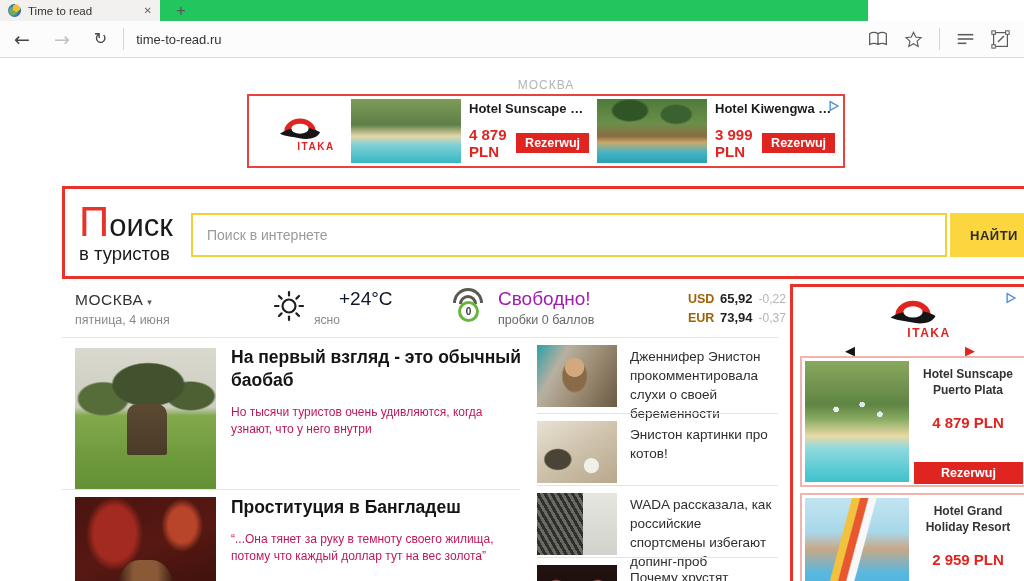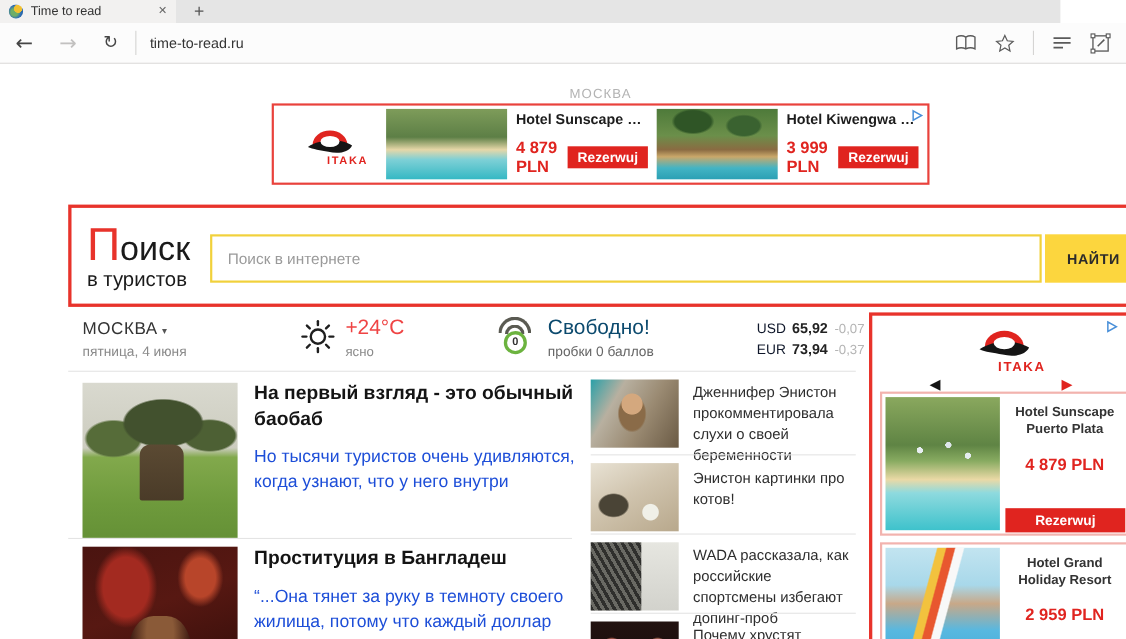--- a/index.html
+++ b/index.html
@@ -1,20 +1,20 @@
 <!DOCTYPE html>
 <html><head>
 <meta charset="utf-8">
 <style>
   html,body{margin:0;padding:0;background:#ffffff;}
   .screen{position:relative;width:1024px;height:581px;overflow:hidden;background:#ffffff;
           font-family:"Liberation Sans","DejaVu Sans",sans-serif;}
 
   
-  .tabbar{position:absolute;left:0;top:0;width:964px;height:21px;background:#e5e5e5;}
+  .tabbar{position:absolute;left:0;top:0;width:868px;height:21px;background:#22c55e;}
   .tab{position:absolute;left:0;top:0;width:160px;height:21px;background:#f2f1f0;
        display:flex;align-items:center;padding:0 8px;box-sizing:border-box;}
   .favicon{width:13px;height:13px;border-radius:50%;margin-right:7px;flex:0 0 13px;
            background:radial-gradient(circle 4px at 65% 30%,#f0c030 0 90%,transparent),
                       radial-gradient(circle at 40% 55%,#6fae67 0 30%,#2f6fb5 55%,#1c4a85);}
   .tab-title{flex:1;font-size:11.5px;color:#333;white-space:nowrap;overflow:hidden;}
   .tab-close{font-size:10px;color:#666;margin-left:6px;font-family:"DejaVu Sans",sans-serif;}
   .newtab{position:absolute;left:163px;top:0;width:36px;height:21px;display:flex;align-items:center;
           justify-content:center;font-size:16px;color:#555;}
   .navbar{position:absolute;left:0;top:21px;width:1024px;height:37px;background:#fcfcfc;
@@ -62,47 +62,47 @@
          font-weight:bold;font-size:13px;color:#2b2b2b;letter-spacing:.5px;
          font-family:"Liberation Sans",sans-serif;}
 
   
   .city-block{position:absolute;left:75px;top:291px;}
   .city-line{font-size:15.5px;color:#333;letter-spacing:.5px;}
   .caret{font-size:9px;color:#555;margin-left:4px;font-family:"DejaVu Sans",sans-serif;}
   .date{font-size:12.5px;color:#8a8a8a;margin-top:4px;}
   .weather{position:absolute;left:272px;top:288px;display:flex;}
   .w-col{margin-left:8px;}
-  .temp{font-size:19px;color:#ef4444;}
+  .temp{font-size:19px;color:#0f172a;margin-left:25px;}
   .cond{font-size:12px;color:#8a8a8a;margin-top:3px;}
   .traffic{position:absolute;left:450px;top:288px;display:flex;}
   .traffic-icon{position:relative;width:38px;height:36px;flex:0 0 38px;}
   .t-arc-outer{position:absolute;left:3px;top:0;width:30px;height:15px;border:3px solid #5a5a52;
                border-bottom:none;border-radius:16px 16px 0 0;box-sizing:border-box;}
   .t-arc-inner{position:absolute;left:9px;top:7px;width:18px;height:9px;border:3px solid #5a5a52;
                border-bottom:none;border-radius:10px 10px 0 0;box-sizing:border-box;}
   .t-circle{position:absolute;left:8px;top:13px;width:21px;height:21px;border:3px solid #6cb33f;
             border-radius:50%;display:flex;align-items:center;justify-content:center;
             font-size:10px;font-weight:bold;color:#333;box-sizing:border-box;background:#fff;}
   .t-col{margin-left:10px;}
-  .t-title{font-size:19px;color:#0c4a6e;}
+  .t-title{font-size:19px;color:#a21caf;}
   .t-sub{font-size:12.5px;color:#666;margin-top:3px;}
   .currency{position:absolute;left:688px;top:291px;}
   .cur-row{display:flex;align-items:baseline;margin-bottom:4px;}
-  .cur-code{font-size:12.5px;font-weight:normal;color:#0f172a;width:30px;}
+  .cur-code{font-size:12.5px;font-weight:bold;color:#a16207;width:30px;}
   .cur-rate{font-size:13px;font-weight:bold;color:#222;margin-left:2px;}
   .cur-chg{font-size:12px;color:#b5b5b5;margin-left:6px;}
   .cur-arrow{font-size:11px;color:#e03a30;margin-left:2px;font-family:"DejaVu Sans",sans-serif;}
   .hr{position:absolute;height:1px;background:#e4e4e4;}
 
   
   .nimg{position:absolute;overflow:hidden;}
   .a-text{position:absolute;width:292px;}
   .a-text h3{margin:0;font-size:17.5px;font-weight:bold;color:#141414;line-height:1.3;}
-  .a-text p{margin:12px 0 0;font-size:16px;color:#1d4ed8;line-height:1.45;}
+  .a-text p{margin:12px 0 0;font-size:12px;color:#be185d;line-height:1.45;}
   .side-item-text{position:absolute;left:630px;width:150px;font-size:13.5px;color:#2e2e2e;line-height:1.42;}
 
   
   .img-baobab{background:
     radial-gradient(ellipse 60px 36px at 52% 26%,#42512e 0 58%,rgba(0,0,0,0) 62%),
     radial-gradient(ellipse 46px 30px at 20% 36%,#566c39 0 52%,rgba(0,0,0,0) 58%),
     radial-gradient(ellipse 44px 26px at 82% 34%,#4d6034 0 52%,rgba(0,0,0,0) 58%),
     linear-gradient(#d9d9cf 0%,#ccccbf 42%,#82a94c 48%,#6e9a3c 78%,#659136 100%);}
   .img-baobab::after{content:"";position:absolute;left:37%;top:40%;width:28%;height:36%;
     background:linear-gradient(#5b4a33,#4a3b28);border-radius:10px 10px 2px 2px;}
@@ -292,21 +292,21 @@
     <div class="t-col">
       <div class="t-title">Свободно!</div>
       <div class="t-sub">пробки 0 баллов</div>
     </div>
   </div>
 
   <div class="currency">
     <div class="cur-row">
       <span class="cur-code">USD</span>
       <span class="cur-rate">65,92</span>
-      <span class="cur-chg">-0,07</span>
+      <span class="cur-chg">-0,22</span>
       <span class="cur-arrow">↓</span>
     </div>
     <div class="cur-row">
       <span class="cur-code">EUR</span>
       <span class="cur-rate">73,94</span>
       <span class="cur-chg">-0,37</span>
       <span class="cur-arrow">↓</span>
     </div>
   </div>
 

